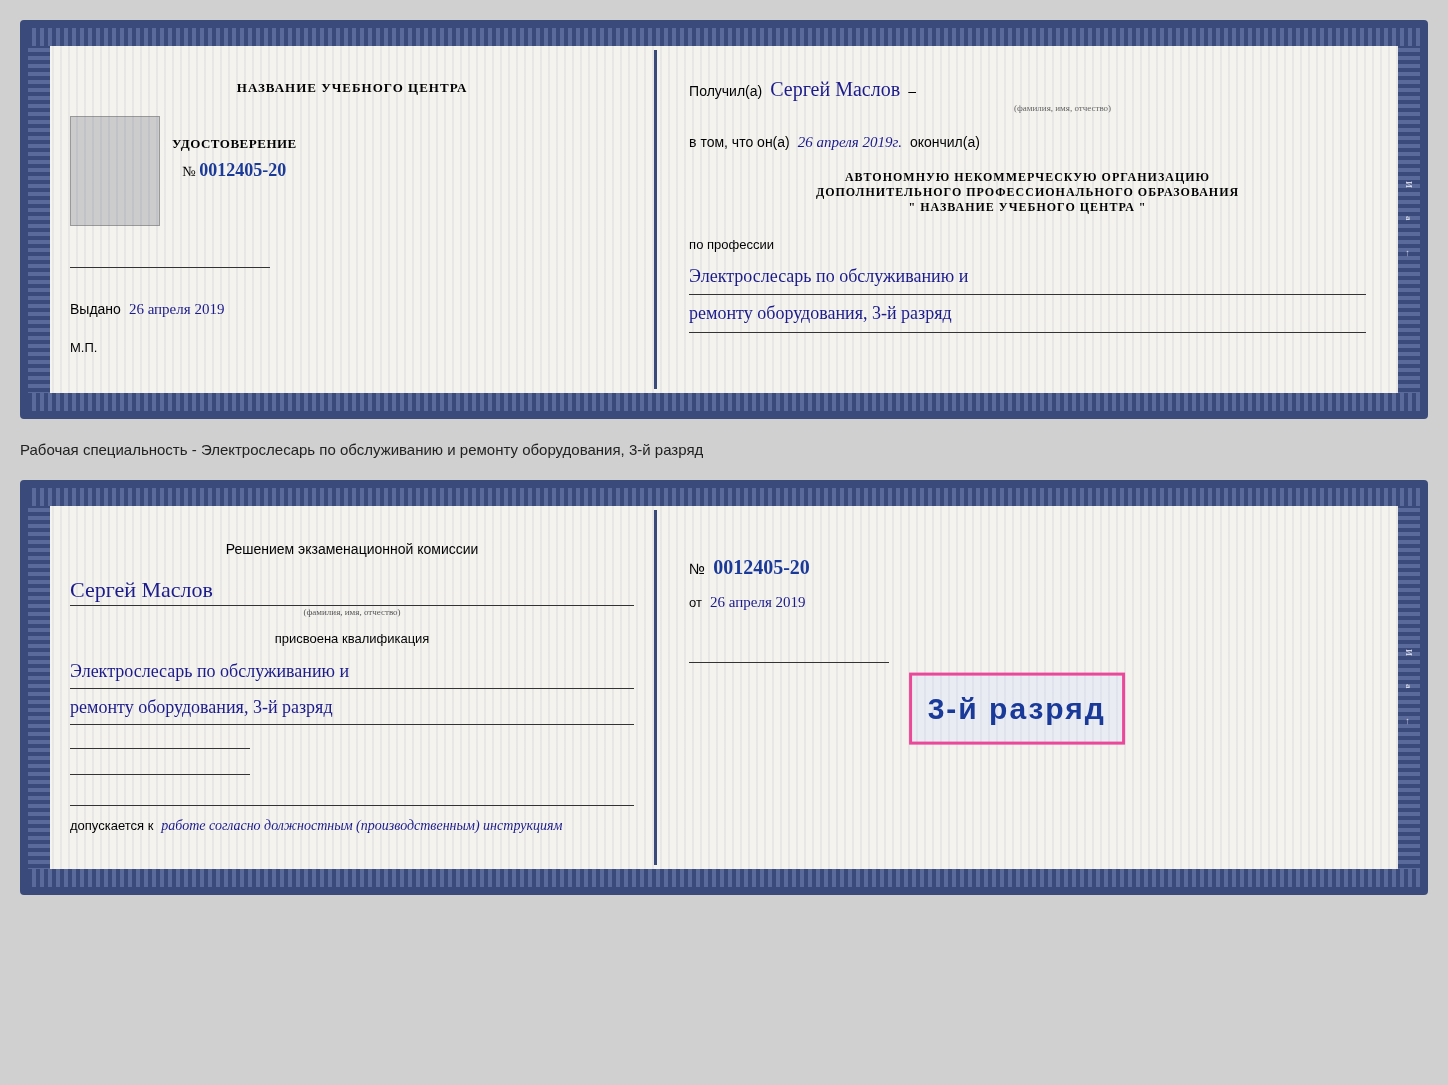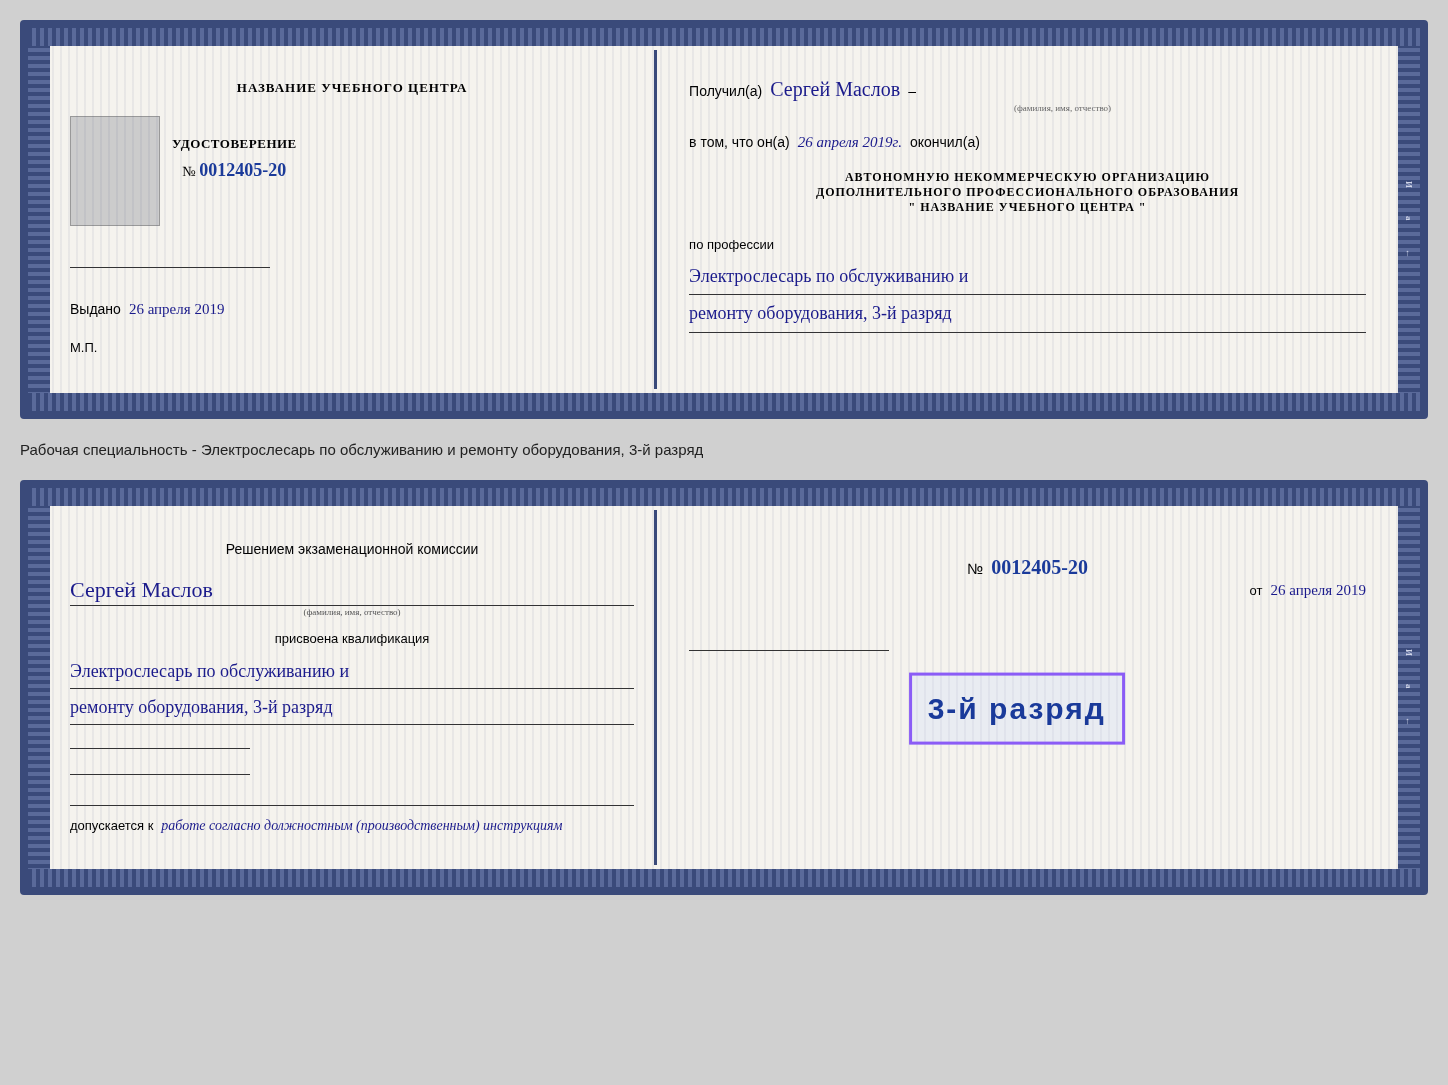--- a/index.html
+++ b/index.html
@@ -260,31 +260,31 @@
           <span class="body-text" style="font-size:13px;">допускается к</span>
           <span class="italic-hand" style="font-size:14px;margin-left:4px;">работе согласно должностным (производственным) инструкциям</span>
         </div>
       </div>
 
       <div class="cert-divider"></div>
 
       <div class="cert2-right" style="flex:1.2;padding:28px 32px 28px 32px;position:relative;">
 
 
-        <div style="margin-top:18px;text-align:center;">
+        <div style="margin-top:18px;">
           <span class="body-text" style="font-size:15px;">№</span>
           <span class="number-blue" style="font-size:20px;margin-left:4px;">0012405-20</span>
         </div>
 
-        <div style="text-align:right;">
+        <div style="margin-top:12px;text-align:left;">
           <span class="body-text" style="font-size:13px;">от</span>
           <span class="handwritten-small" style="margin-left:4px;">26 апреля 2019</span>
         </div>
 
-        <div style="position:absolute;left:50%;top:50%;transform:translate(-55%,-20%);border:3px solid #8b5cf6;padding:16px 16px;background:rgba(200,215,255,0.25);z-index:5;">
+        <div style="position:absolute;left:50%;top:50%;transform:translate(-55%,-20%);border:3px solid #ec4899;padding:16px 16px;background:rgba(200,215,255,0.25);z-index:5;">
           <span style="font-family:'Arial Black',Arial,sans-serif;font-size:30px;font-weight:900;color:#1a3a9a;letter-spacing:2px;">3-й разряд</span>
         </div>
 
 
         <div style="margin-top:28px;">
           <div class="sig-line" style="width:200px;margin-top:20px;"></div>
         </div>
       </div>
     </div>
 

